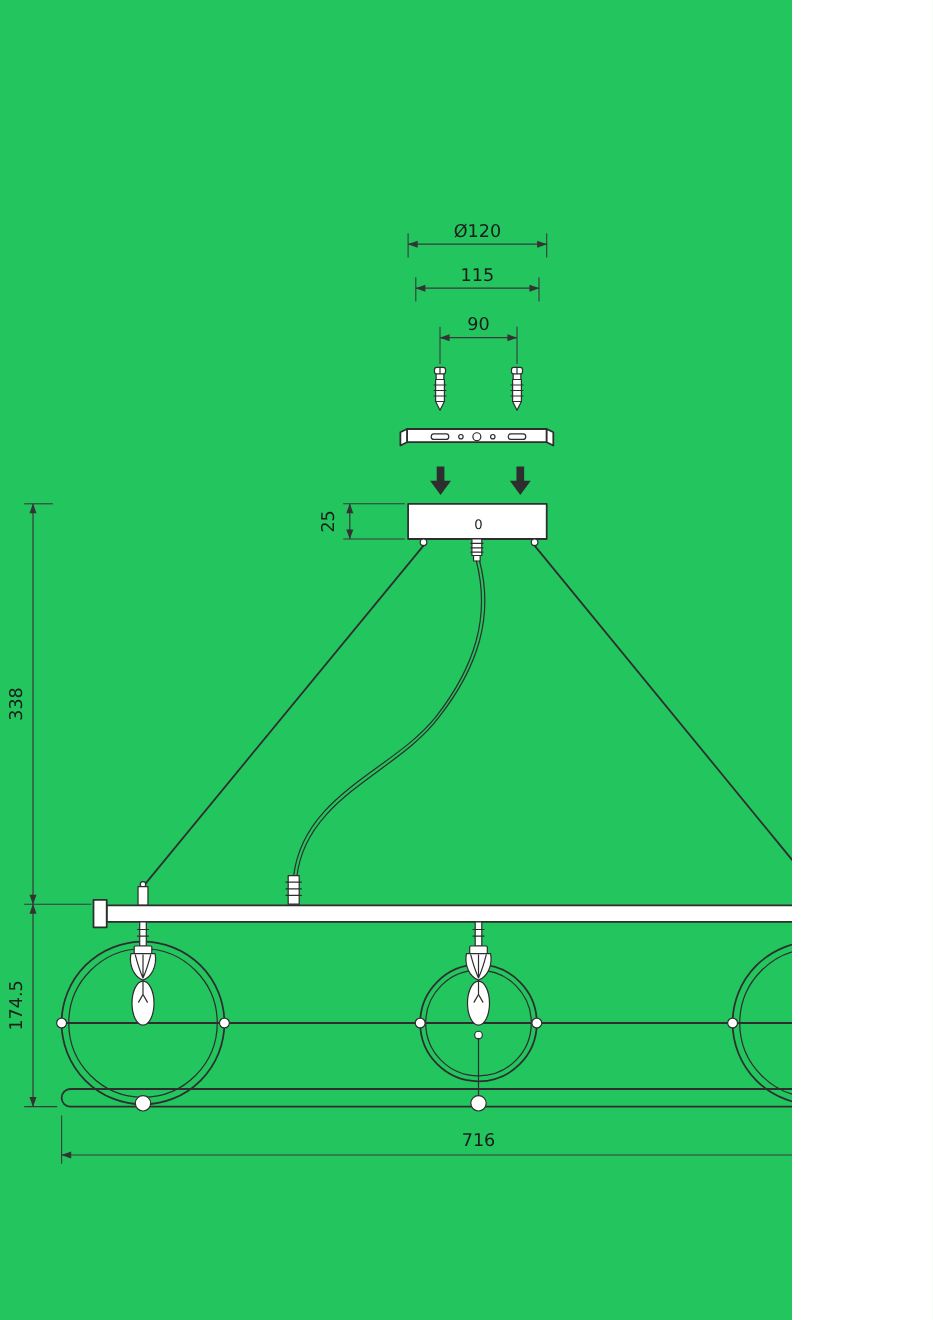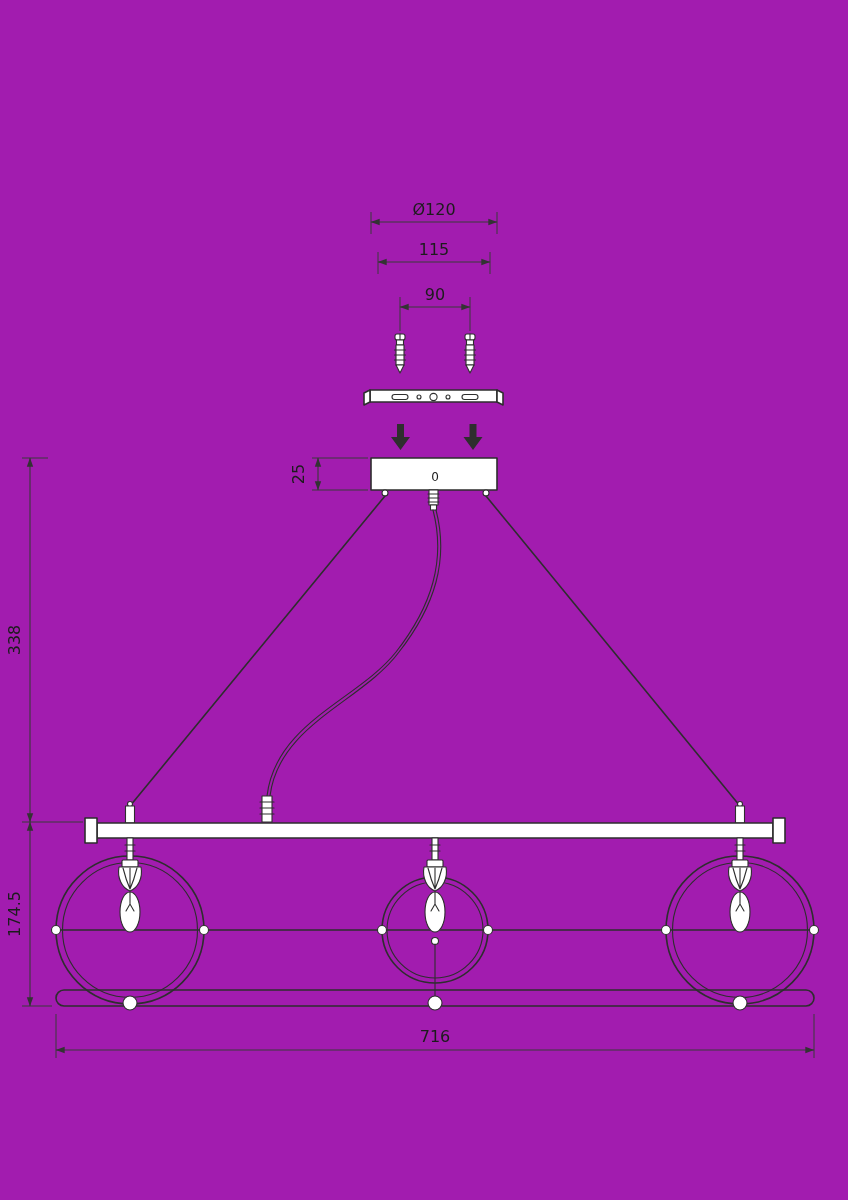--- a/index.html
+++ b/index.html
@@ -1,16 +1,16 @@
 <!DOCTYPE html>
 <html><head>
 <meta charset="utf-8">
 <style>
   html,body{margin:0;padding:0;background:#fff;}
-  .canvas{position:relative;width:848px;height:1200px;background:#a21caf;overflow:hidden;
+  .canvas{position:relative;width:720px;height:1200px;background:#22c55e;overflow:hidden;
           font-family:"DejaVu Sans",sans-serif;}
   svg{display:block;}
   .ln{stroke:#2e2e2e;stroke-width:1.6;fill:none;stroke-linecap:round;stroke-linejoin:round;}
   .lnt{stroke:#2e2e2e;stroke-width:1.1;fill:none;stroke-linecap:round;}
   .dim{stroke:#3a3a3a;stroke-width:1.1;fill:none;}
   .ext{stroke:#3a3a3a;stroke-width:1;fill:none;}
   .wfill{fill:#ffffff;stroke:#2e2e2e;stroke-width:1.6;stroke-linejoin:round;}
   .wfillt{fill:#ffffff;stroke:#2e2e2e;stroke-width:1.1;stroke-linejoin:round;}
   .solid{fill:#2e2e2e;stroke:none;}
   text.dimtxt{font:16px "DejaVu Sans",sans-serif;fill:#1c1c1c;}

